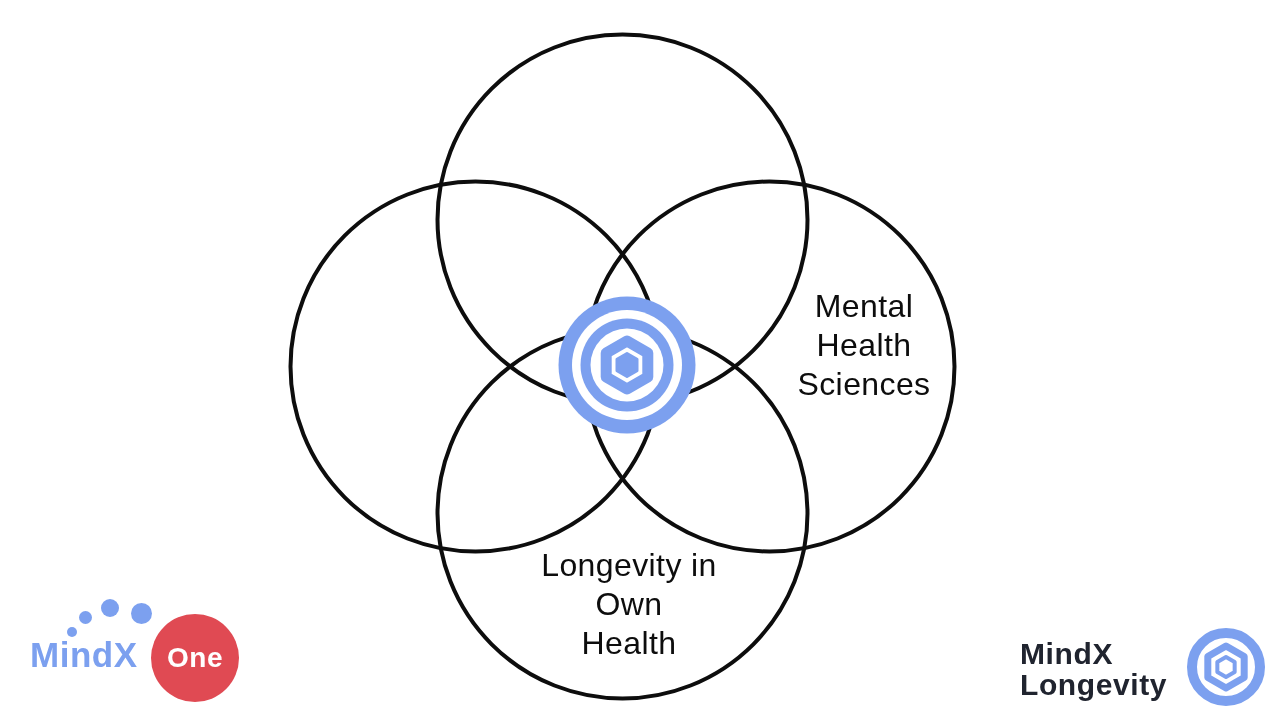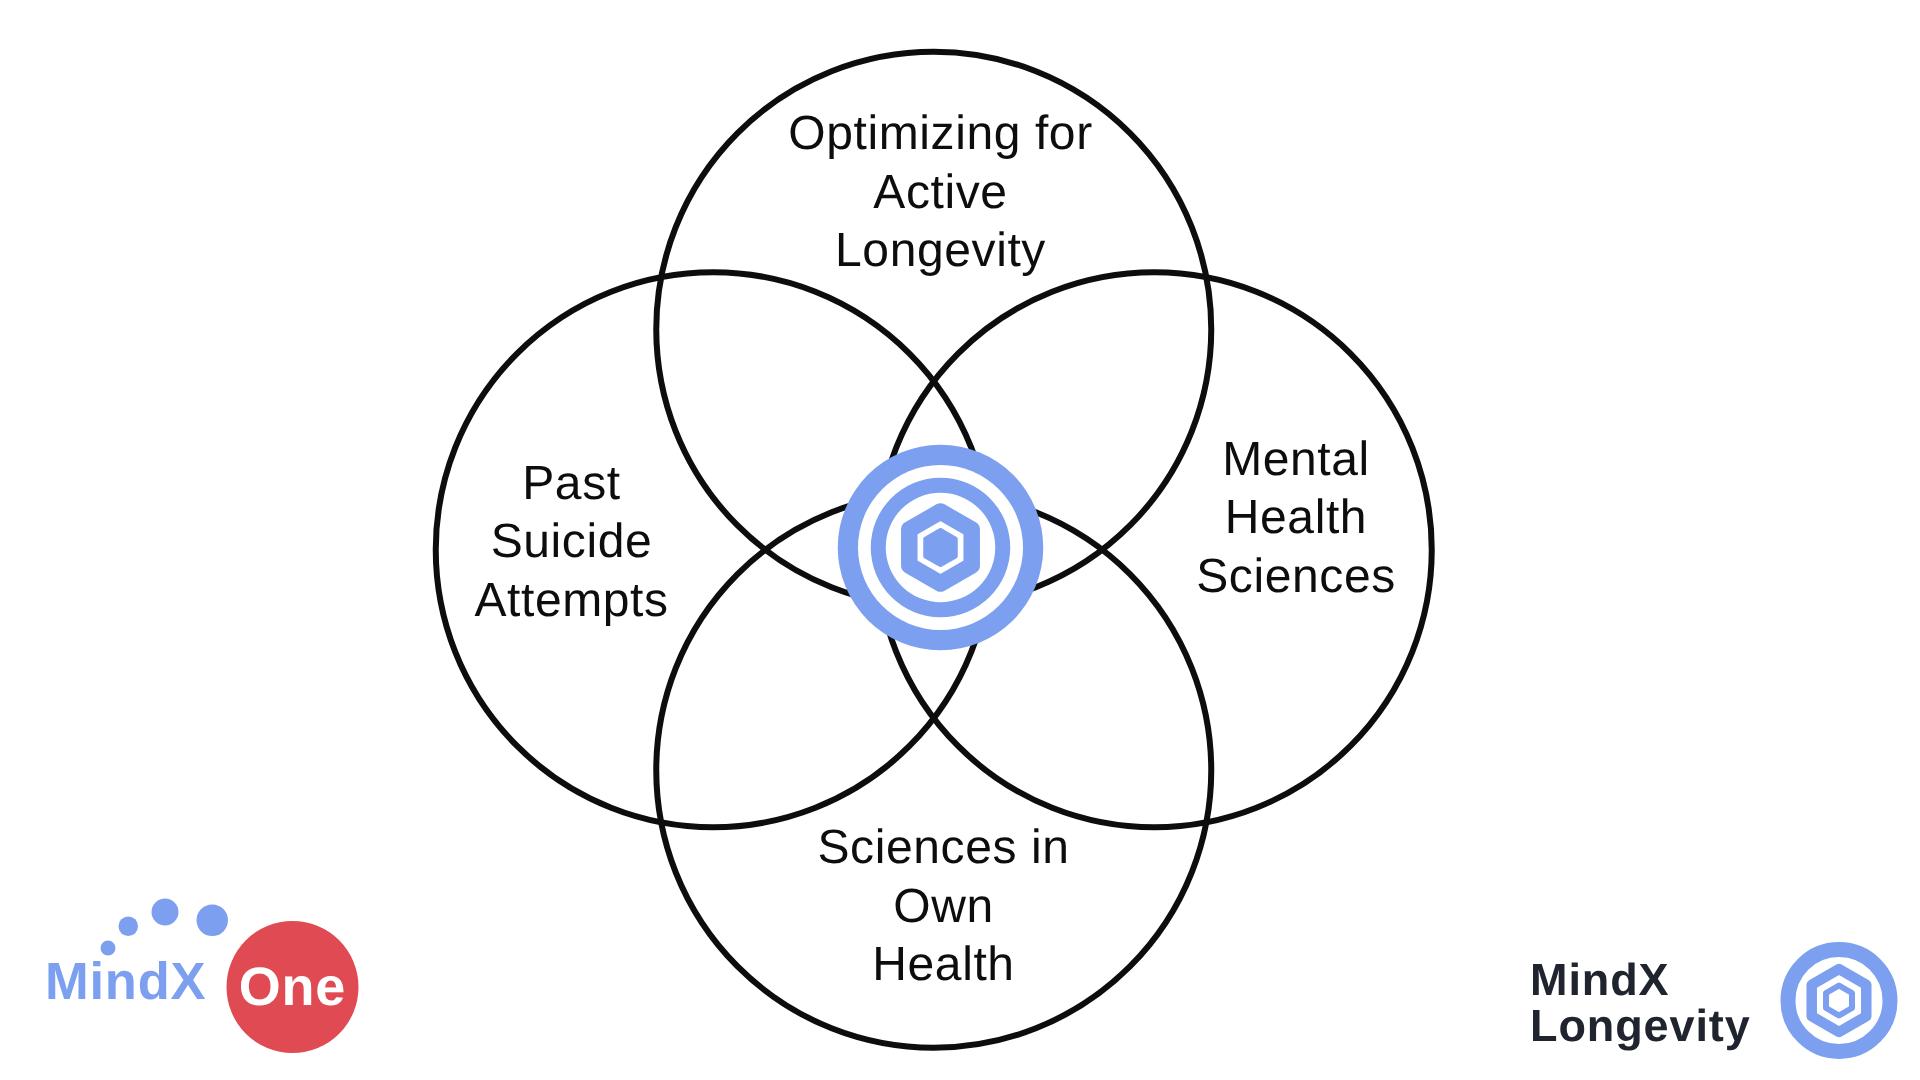--- a/index.html
+++ b/index.html
@@ -35,21 +35,21 @@
   .mx-dot.d3{left:71px;top:4px;width:18px;height:18px;}
   .mx-dot.d4{left:101px;top:8px;width:21px;height:21px;}
   .mx-wordmark{
     position:absolute;left:0;top:42px;font-size:35px;font-weight:700;
     color:var(--blue,#7ca0ef);letter-spacing:.5px;line-height:1;
   }
   .one-badge{
     position:absolute;left:121px;top:19px;width:88px;height:88px;border-radius:50%;
     background:var(--red,#e04a53);display:flex;align-items:center;justify-content:center;
   }
-  .one-badge span{color:#ffffff;font-size:36px;font-weight:700;letter-spacing:.5px;}
+  .one-badge span{color:#ffffff;font-size:28px;font-weight:700;letter-spacing:.5px;}
 
   
   .sciences{position:absolute;left:1018px;top:612px;width:262px;height:108px;}
   .sci-text{
     position:absolute;left:2px;top:26px;color:var(--navy,#20242f);
     font-size:30px;font-weight:700;line-height:31px;letter-spacing:.6px;
   }
   .sci-icon{position:absolute;left:158px;top:5px;}
   .sci-ring{fill:none;stroke:var(--blue,#7ca0ef);stroke-width:10;}
   .sci-hex-mid{fill:none;stroke:var(--blue,#7ca0ef);stroke-width:7;stroke-linejoin:round;}
@@ -69,30 +69,24 @@
     <g>
       <circle class="fill-blue" cx="627" cy="365" r="68.5"></circle>
       <circle class="fill-white" cx="627" cy="365" r="55"></circle>
       <circle class="fill-blue" cx="627" cy="365" r="46.5"></circle>
       <circle class="fill-white" cx="627" cy="365" r="36.5"></circle>
       <polygon class="hex-ring" points="627,341 647.8,353 647.8,377 627,389 606.2,377 606.2,353"></polygon>
       <polygon class="hex-core" points="627,353.5 637,359.3 637,370.8 627,376.5 617,370.8 617,359.3"></polygon>
     </g>
   </svg>
 
-  <div class="venn-label top">Optimizing for
-Active
-Longevity</div>
-  <div class="venn-label left">Past
-Suicide
-Attempts</div>
   <div class="venn-label right">Mental
 Health
 Sciences</div>
-  <div class="venn-label bottom">Sciences in
+  <div class="venn-label bottom">Longevity in
 Own
 Health</div>
 
   <div class="mindxone">
     <span class="mx-dot d1"></span>
     <span class="mx-dot d2"></span>
     <span class="mx-dot d3"></span>
     <span class="mx-dot d4"></span>
     <span class="mx-wordmark">MindX</span>
     <div class="one-badge">

